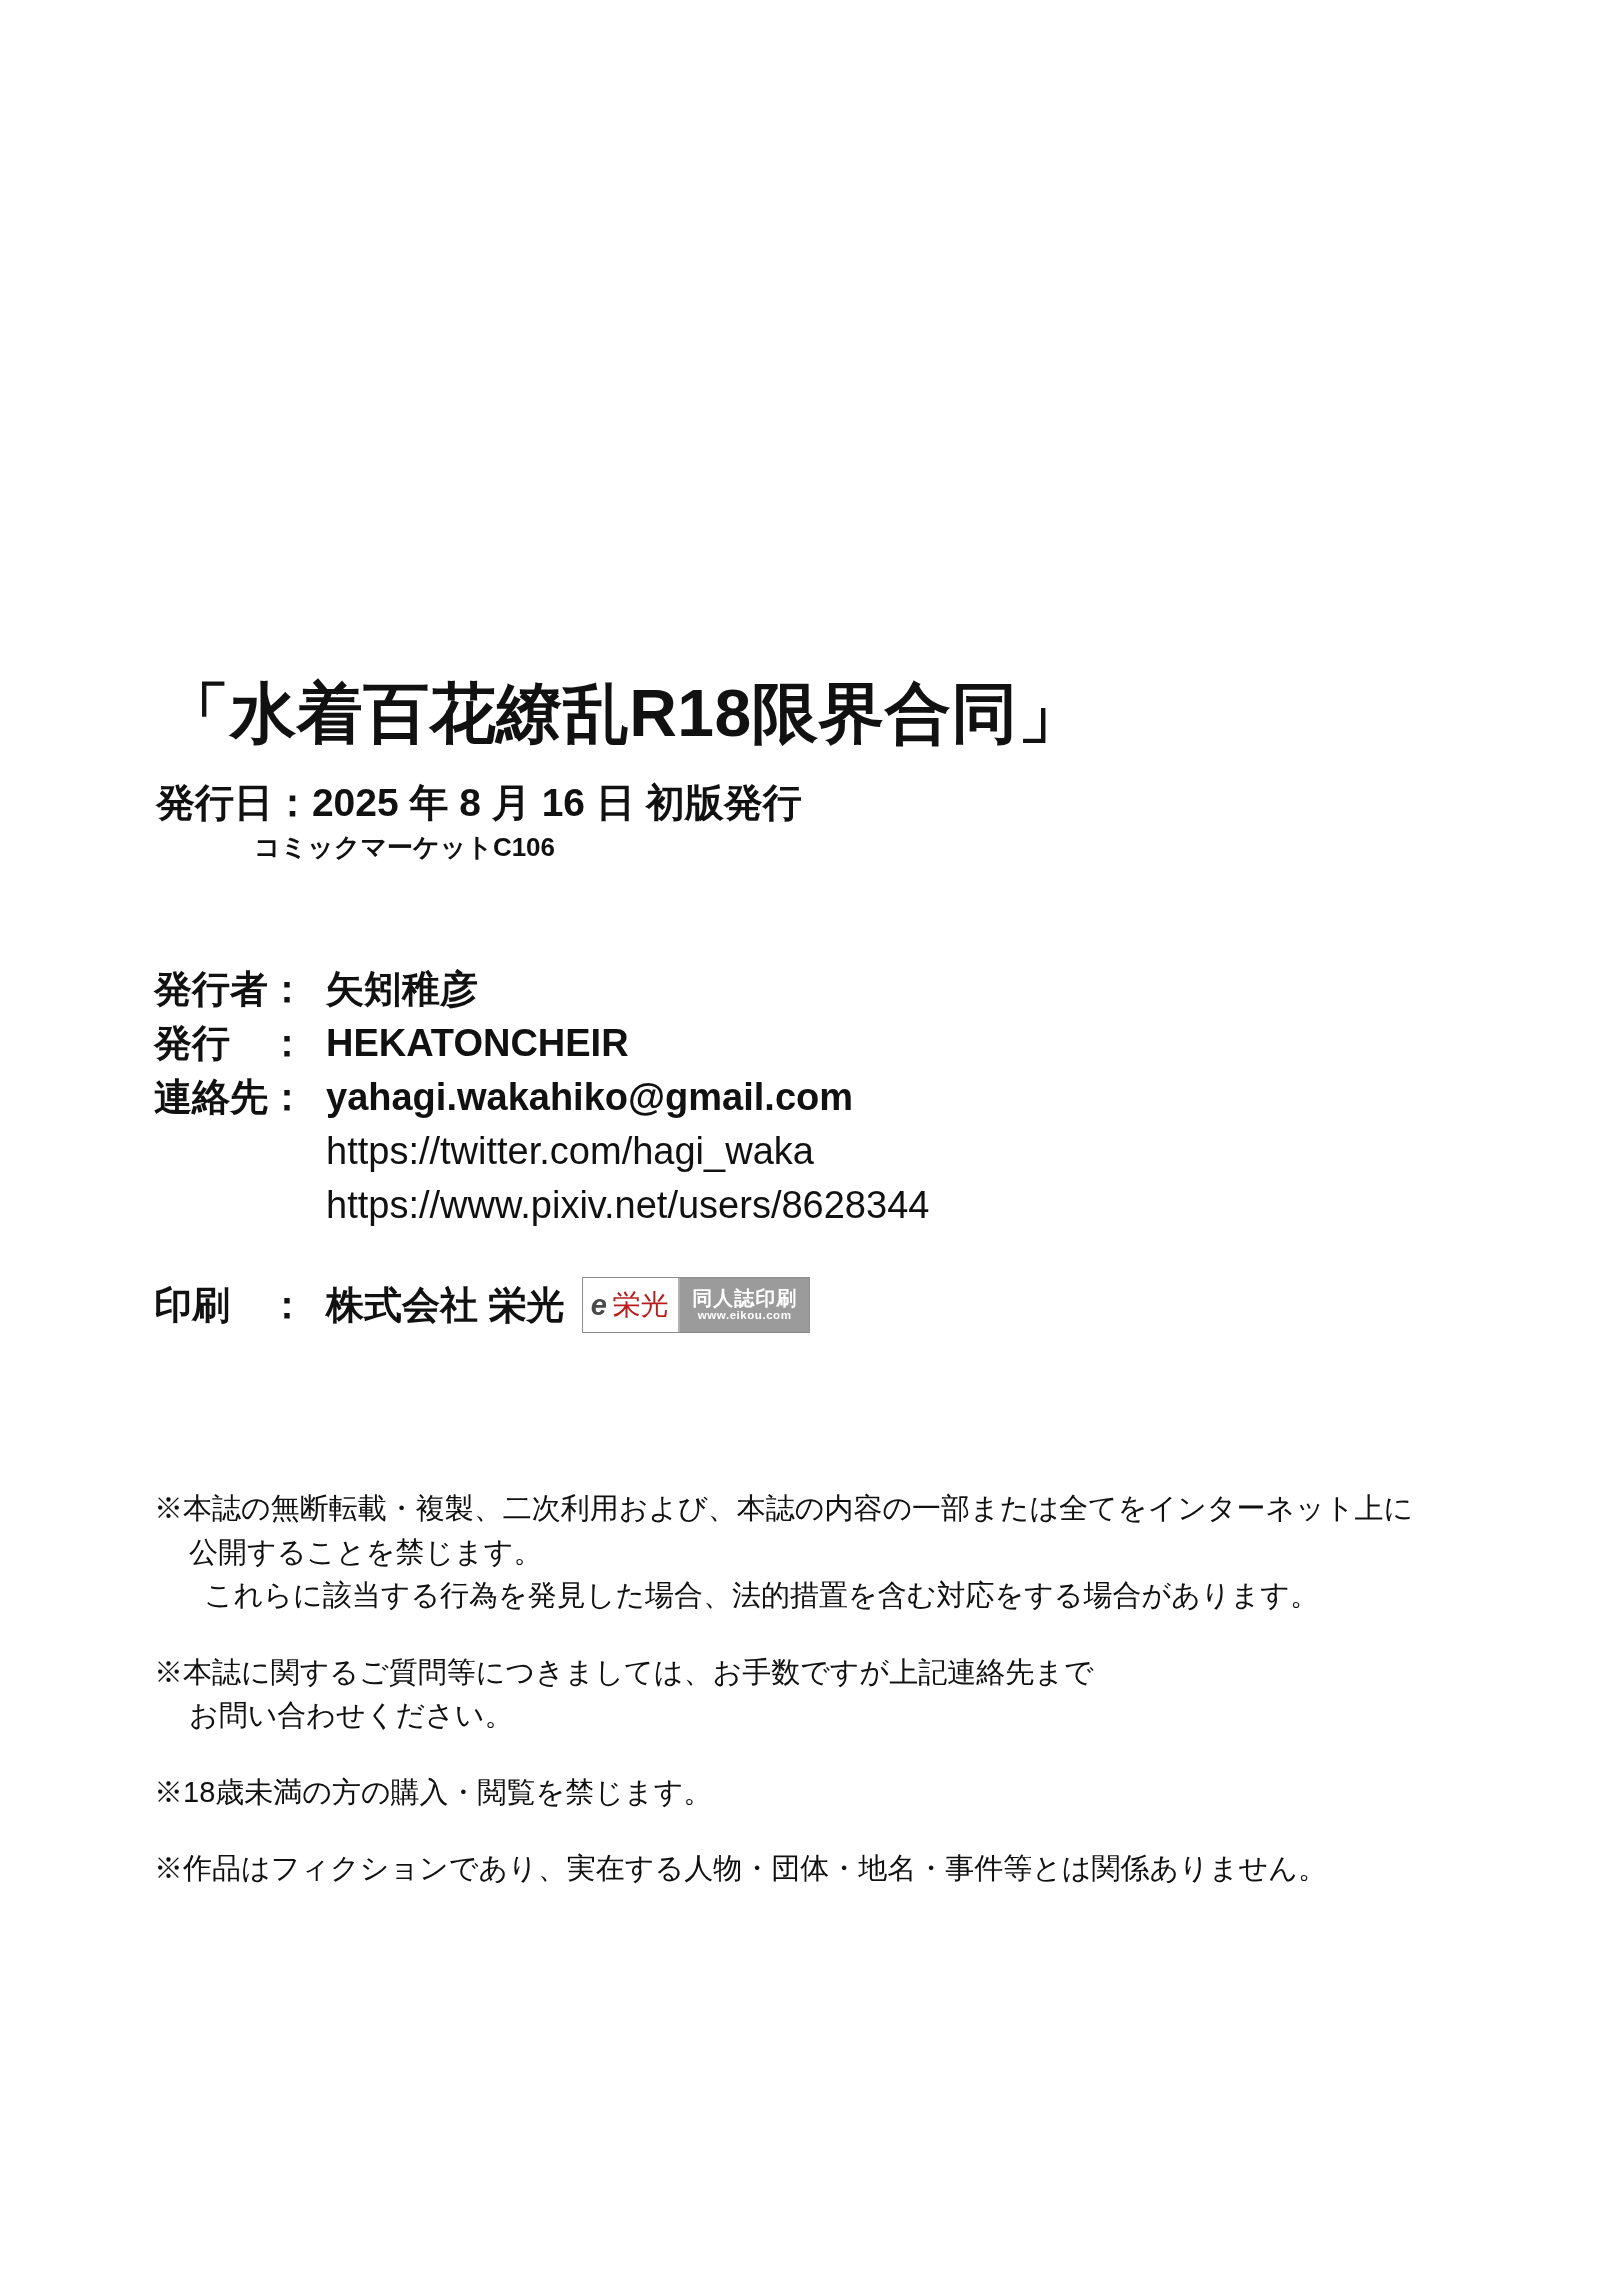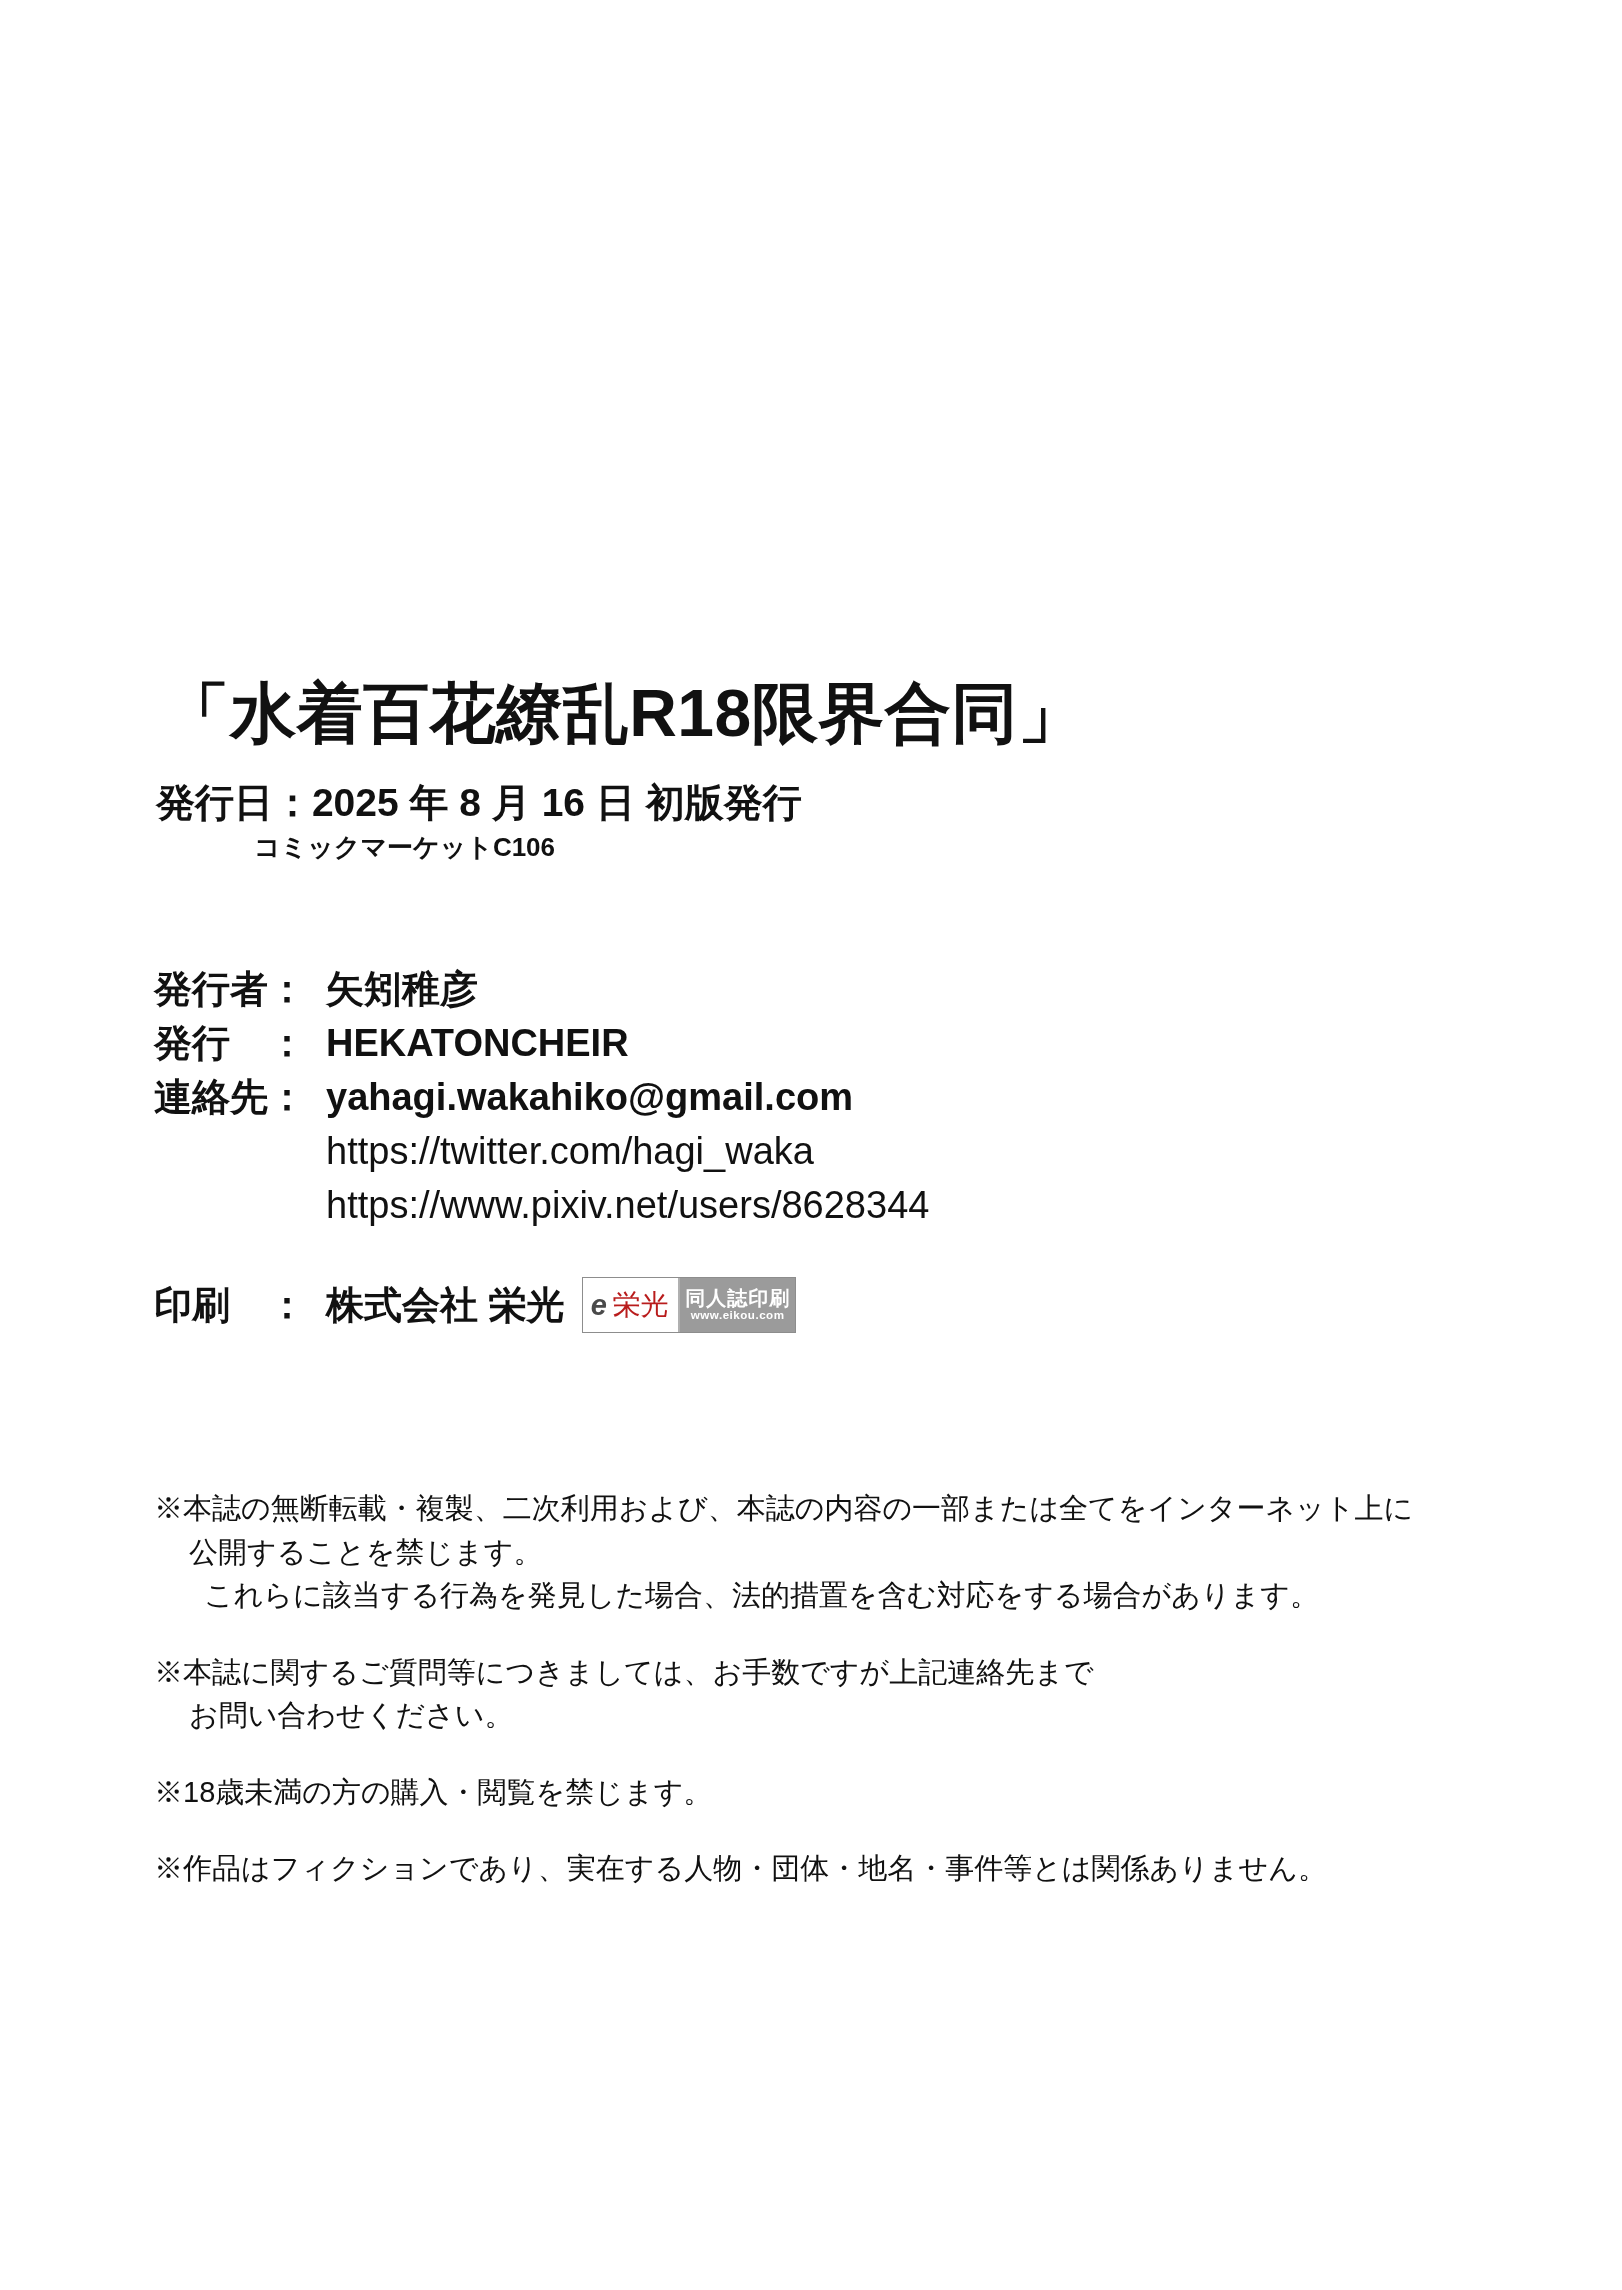--- a/index.html
+++ b/index.html
@@ -117,21 +117,21 @@
     width: 1.9px;
     background: #b0b0b0;
   }
   .eikou-right {
     background: #9b9b9b;
     color: #ffffff;
     display: flex;
     flex-direction: column;
     justify-content: center;
     align-items: center;
-    padding: 0 5px;
+    padding: 0 12px;
     line-height: 1.05;
   }
   .eikou-right-top {
     font-size: 20px;
     font-weight: bold;
     letter-spacing: 1px;
   }
   .eikou-right-bottom {
     font-size: 11.6px;
     letter-spacing: 0.5px;

